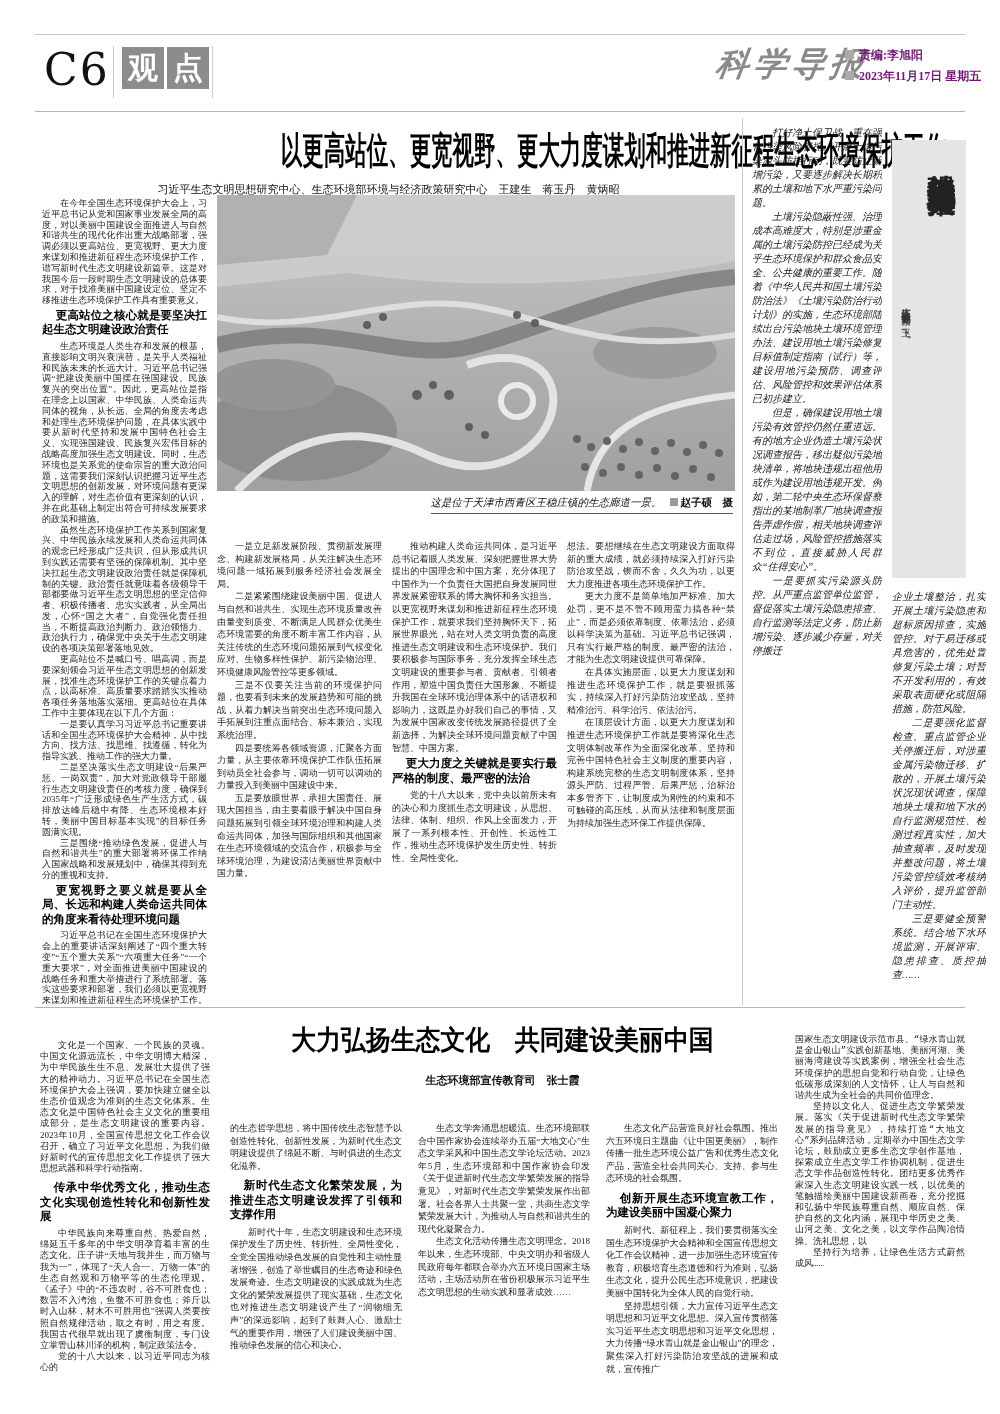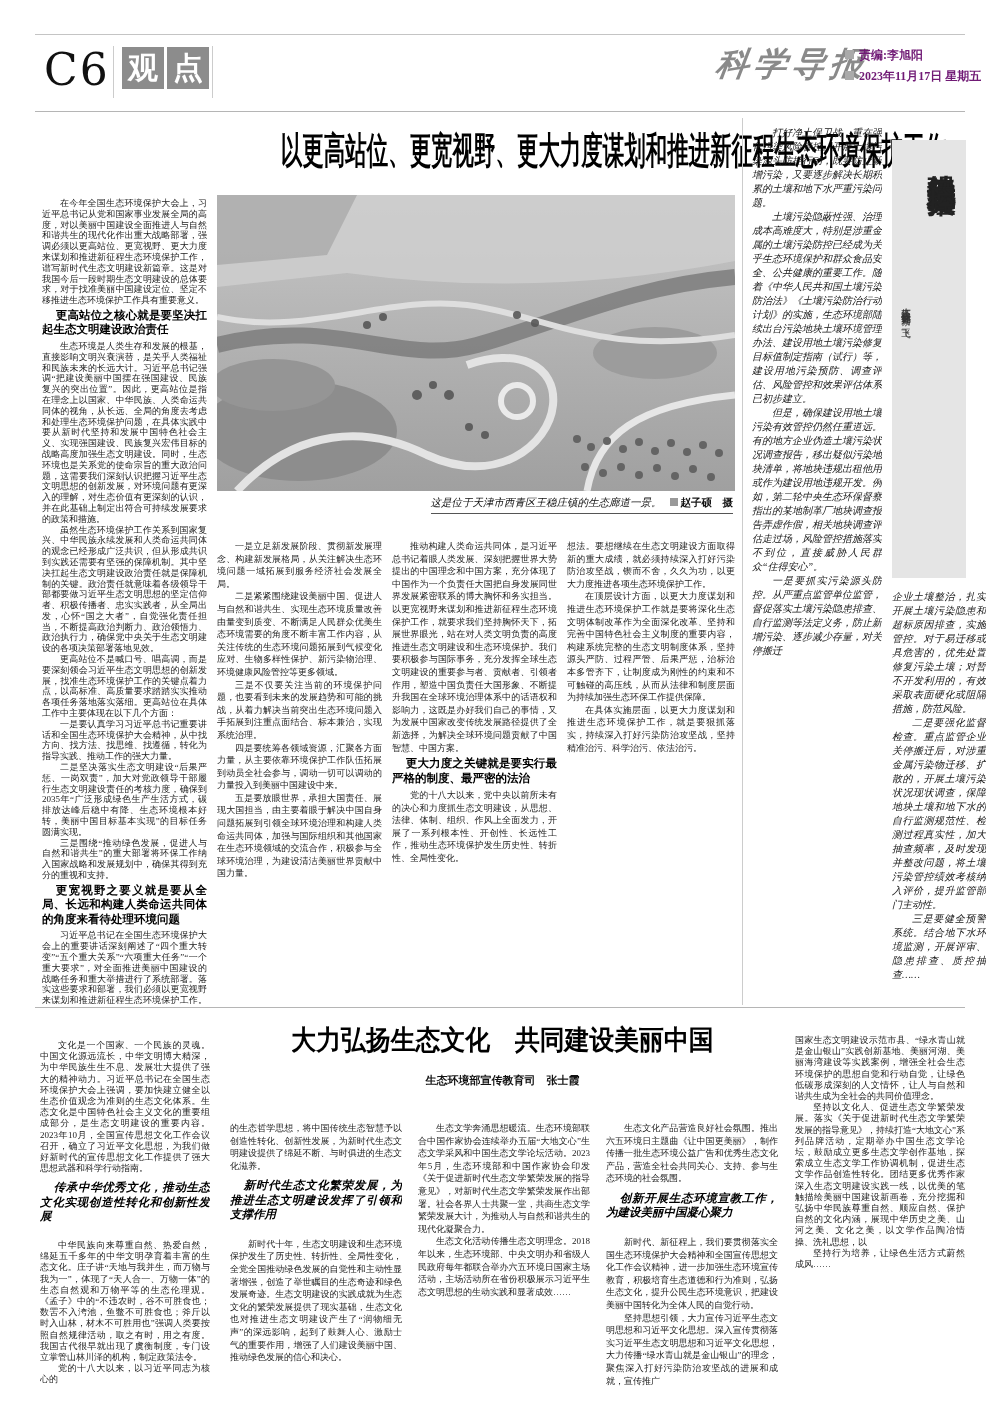--- a/index.html
+++ b/index.html
@@ -72,26 +72,26 @@
   .bottom-article { position:absolute; left:40px; top:1014px; width:925px; height:388px; }
   .b-head { position:absolute; left:225px; top:8px; width:475px; text-align:center; }
   .b-title { display:inline-block; font-family:"DejaVu Serif","Liberation Serif",serif; font-weight:900;
              font-size:27px; color:#000; white-space:nowrap; transform:scaleX(.92); transform-origin:center; }
   .b-byline { margin-top:15px; font-size:11px; font-weight:bold; color:#111;
               font-family:"Liberation Sans","DejaVu Sans",sans-serif; }
   .b-col { position:absolute; overflow:hidden; text-align:justify; }
   .b-col p { font-size:9px; line-height:11.2px; text-indent:2em; color:#1c1c1c; }
   .b-col.wide p { line-height:12.6px; }
   .b-col h4 { font-family:"Liberation Sans","DejaVu Sans",sans-serif; font-size:11.5px; line-height:14.5px;
-              font-weight:700; text-indent:1.2em; margin:6px 0 16px; color:#000;font-style:italic; }
+              font-weight:700; text-indent:1.2em; margin:6px 0 4px; color:#000; }
   #bc1 { left:0;    top:26px;  width:170px; height:360px; }
   #bc2 { left:190px; top:108px; width:172px; height:278px; }
   #bc3 { left:378px; top:108px; width:172px; height:278px; }
   #bc4 { left:566px; top:108px; width:172px; height:278px; }
-  #bc5 { left:755px; top:21px;  width:170px; height:365px; }
+  #bc5 { left:755px; top:21px;  width:170px; height:365px;font-family:Liberation Mono, monospace; }
 </style>
 </head>
 <body>
 
 <div class="page">
 
   <div class="hline" id="rule-top"></div>
 
   <div class="pageno">C6</div>
   <div class="vdiv" style="left:113px;"></div>
@@ -106,20 +106,21 @@
   <div class="pubinfo">
     <div><span class="sq"></span><span>责编:李旭阳</span></div>
     <div><span class="sq"></span><span>2023年11月17日  星期五</span></div>
   </div>
   <div class="hline" id="rule-head"></div>
 
   <div class="main-article">
     <div class="main-title">
       <span class="main-title-inner">以更高站位、更宽视野、更大力度谋划和推进新征程生态环境保护工作</span>
     </div>
+    <div class="main-byline">习近平生态文明思想研究中心、生态环境部环境与经济政策研究中心　王建生　蒋玉丹　黄炳昭</div>
 
     <div class="m-col" id="mc1">
         <p>在今年全国生态环境保护大会上，习近平总书记从党和国家事业发展全局的高度，对以美丽中国建设全面推进人与自然和谐共生的现代化作出重大战略部署，强调必须以更高站位、更宽视野、更大力度来谋划和推进新征程生态环境保护工作，谱写新时代生态文明建设新篇章。这是对我国今后一段时期生态文明建设的总体要求，对于找准美丽中国建设定位、坚定不移推进生态环境保护工作具有重要意义。</p>
         <h4>更高站位之核心就是要坚决扛起生态文明建设政治责任</h4>
         <p>生态环境是人类生存和发展的根基，直接影响文明兴衰演替，是关乎人类福祉和民族未来的长远大计。习近平总书记强调“把建设美丽中国摆在强国建设、民族复兴的突出位置”。因此，更高站位是指在理念上以国家、中华民族、人类命运共同体的视角，从长远、全局的角度去考虑和处理生态环境保护问题，在具体实践中要从新时代坚持和发展中国特色社会主义、实现强国建设、民族复兴宏伟目标的战略高度加强生态文明建设。同时，生态环境也是关系党的使命宗旨的重大政治问题，这需要我们深刻认识把握习近平生态文明思想的创新发展，对环境问题有更深入的理解，对生态价值有更深刻的认识，并在此基础上制定出符合可持续发展要求的政策和措施。</p>
         <p>虽然生态环境保护工作关系到国家复兴、中华民族永续发展和人类命运共同体的观念已经形成广泛共识，但从形成共识到实践还需要有坚强的保障机制。其中坚决扛起生态文明建设政治责任就是保障机制的关键。政治责任就意味着各级领导干部都要做习近平生态文明思想的坚定信仰者、积极传播者、忠实实践者，从全局出发，心怀“国之大者”，自觉强化责任担当，不断提高政治判断力、政治领悟力、政治执行力，确保党中央关于生态文明建设的各项决策部署落地见效。</p>
         <p>更高站位不是喊口号、唱高调，而是要深刻领会习近平生态文明思想的创新发展，找准生态环境保护工作的关键点着力点，以高标准、高质量要求踏踏实实推动各项任务落地落实落细。更高站位在具体工作中主要体现在以下几个方面：</p>
         <p>一是要认真学习习近平总书记重要讲话和全国生态环境保护大会精神，从中找方向、找方法、找思维、找遵循，转化为指导实践、推动工作的强大力量。</p>
         <p>二是坚决落实生态文明建设“后果严惩、一岗双责”，加大对党政领导干部履行生态文明建设责任的考核力度，确保到2035年“广泛形成绿色生产生活方式，碳排放达峰后稳中有降、生态环境根本好转，美丽中国目标基本实现”的目标任务圆满实现。</p>
         <p>三是围绕“推动绿色发展，促进人与自然和谐共生”的重大部署将环保工作纳入国家战略和发展规划中，确保其得到充分的重视和支持。</p>
@@ -191,22 +192,23 @@
         <p>四是要统筹各领域资源，汇聚各方面力量，从主要依靠环境保护工作队伍拓展到动员全社会参与，调动一切可以调动的力量投入到美丽中国建设中来。</p>
         <p>五是要放眼世界，承担大国责任、展现大国担当，由主要着眼于解决中国自身问题拓展到引领全球环境治理和构建人类命运共同体，加强与国际组织和其他国家在生态环境领域的交流合作，积极参与全球环境治理，为建设清洁美丽世界贡献中国力量。</p>
       </div>
     <div class="m-col wide" id="mc3">
         <p>推动构建人类命运共同体，是习近平总书记着眼人类发展、深刻把握世界大势提出的中国理念和中国方案，充分体现了中国作为一个负责任大国把自身发展同世界发展紧密联系的博大胸怀和务实担当。以更宽视野来谋划和推进新征程生态环境保护工作，就要求我们坚持胸怀天下，拓展世界眼光，站在对人类文明负责的高度推进生态文明建设和生态环境保护。我们要积极参与国际事务，充分发挥全球生态文明建设的重要参与者、贡献者、引领者作用，塑造中国负责任大国形象、不断提升我国在全球环境治理体系中的话语权和影响力，这既是办好我们自己的事情，又为发展中国家改变传统发展路径提供了全新选择，为解决全球环境问题贡献了中国智慧、中国方案。</p>
         <h4>更大力度之关键就是要实行最严格的制度、最严密的法治</h4>
         <p>党的十八大以来，党中央以前所未有的决心和力度抓生态文明建设，从思想、法律、体制、组织、作风上全面发力，开展了一系列根本性、开创性、长远性工作，推动生态环境保护发生历史性、转折性、全局性变化。</p>
       </div>
     <div class="m-col wide" id="mc4">
         <p class="cont">想法。要想继续在生态文明建设方面取得新的重大成绩，就必须持续深入打好污染防治攻坚战，锲而不舍，久久为功，以更大力度推进各项生态环境保护工作。</p>
+        <p>更大力度不是简单地加严标准、加大处罚，更不是不管不顾用蛮力搞各种“禁止”，而是必须依靠制度、依靠法治，必须以科学决策为基础。习近平总书记强调，只有实行最严格的制度、最严密的法治，才能为生态文明建设提供可靠保障。</p>
+        <p>在具体实施层面，以更大力度谋划和推进生态环境保护工作，就是要狠抓落实，持续深入打好污染防治攻坚战，坚持精准治污、科学治污、依法治污。</p>
         <p>在顶层设计方面，以更大力度谋划和推进生态环境保护工作就是要将深化生态文明体制改革作为全面深化改革、坚持和完善中国特色社会主义制度的重要内容，构建系统完整的生态文明制度体系，坚持源头严防、过程严管、后果严惩，治标治本多管齐下，让制度成为刚性的约束和不可触碰的高压线，从而从法律和制度层面为持续加强生态环保工作提供保障。</p>
-        <p>在具体实施层面，以更大力度谋划和推进生态环境保护工作，就是要狠抓落实，持续深入打好污染防治攻坚战，坚持精准治污、科学治污、依法治污。</p>
       </div>
   </div>
 
   <div class="divider-v"></div>
 
   <div class="right-article">
     <div class="ra-colL">
         <p>打好净土保卫战，重在强化污染风险管控。开展土壤污染源头防控行动，既要防止新增污染，又要逐步解决长期积累的土壤和地下水严重污染问题。</p>
         <p>土壤污染隐蔽性强、治理成本高难度大，特别是涉重金属的土壤污染防控已经成为关乎生态环境保护和群众食品安全、公共健康的重要工作。随着《中华人民共和国土壤污染防治法》《土壤污染防治行动计划》的实施，生态环境部陆续出台污染地块土壤环境管理办法、建设用地土壤污染修复目标值制定指南（试行）等，建设用地污染预防、调查评估、风险管控和效果评估体系已初步建立。</p>
         <p>但是，确保建设用地土壤污染有效管控仍然任重道远。有的地方企业伪造土壤污染状况调查报告，移出疑似污染地块清单，将地块违规出租他用或作为建设用地违规开发。例如，第二轮中央生态环保督察指出的某地制革厂地块调查报告弄虚作假，相关地块调查评估走过场，风险管控措施落实不到位，直接威胁人民群众“住得安心”。</p>

